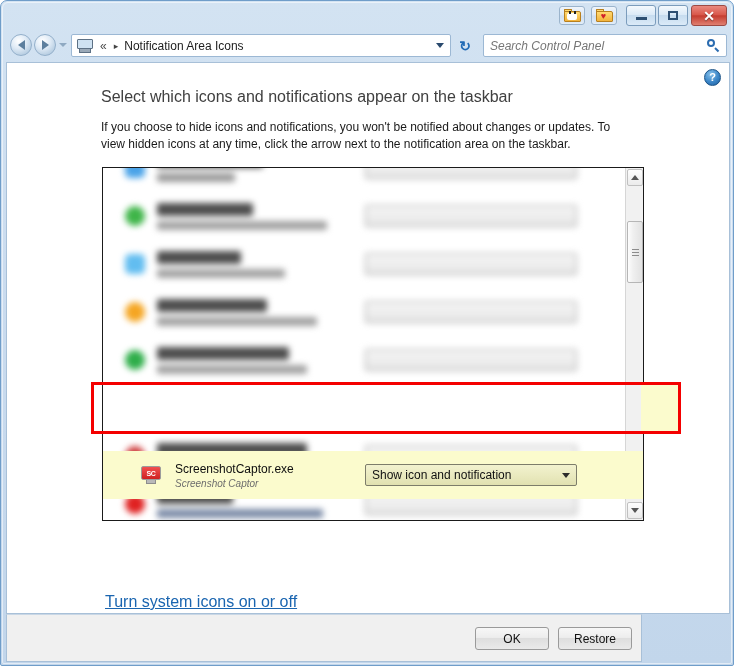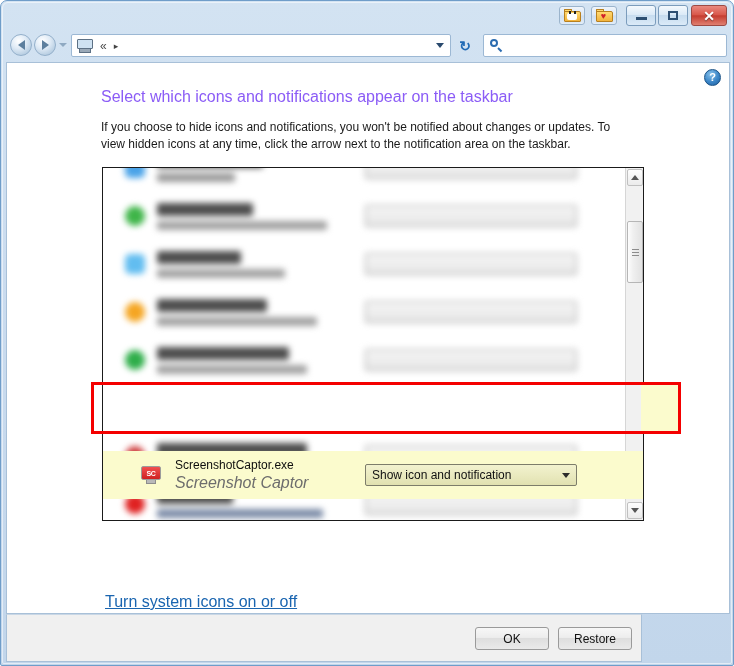--- a/index.html
+++ b/index.html
@@ -167,21 +167,21 @@
     position: absolute; right: 8px; top: 6px; width: 17px; height: 17px;
     border-radius: 50%;
     background: radial-gradient(circle at 38% 28%, #86c0ea 0%, #3b86c8 55%, #1f5d9c 100%);
     border: 1px solid #1a5286;
     color: #ffffff; font-size: 11px; font-weight: bold;
     display: flex; align-items: center; justify-content: center;
     line-height: 1;
   }
   #page-title {
     position: absolute; left: 94px; top: 25px;
-    font-size: 16px; color: #8b5cf6; white-space: nowrap;
+    font-size: 16px; color: #404040; white-space: nowrap;
   }
   #page-desc {
     position: absolute; left: 94px; top: 56px; width: 520px;
     font-size: 12px; color: #1a1a1a; line-height: 17px;
   }
 
   
   #listbox {
     position: absolute; left: 95px; top: 104px; width: 542px; height: 354px;
     border: 1px solid #1a1a1a; background: #ffffff; overflow: hidden;
@@ -223,21 +223,21 @@
     border: 1px solid #9c9c9c; border-radius: 2px;
     color: #ffffff; font-size: 7px; font-weight: bold;
     display: flex; align-items: center; justify-content: center;
     letter-spacing: -0.3px;
   }
   #sc-icon .base {
     position: absolute; left: 5px; top: 14px; width: 10px; height: 4px;
     background: #b9b9b9; border: 1px solid #8d8d8d; border-top: none;
   }
   #sc-title { font-size: 12px; color: #0e0e0e; }
-  #sc-sub { font-size: 16px; color: #6d6d6d; font-style: italic; margin-top: 2px; }
+  #sc-sub { font-size: 10px; color: #6d6d6d; font-style: italic; margin-top: 2px; }
   #sc-combo {
     position: absolute; left: 262px; width: 212px; height: 22px;
     background: linear-gradient(to bottom, #f2f2cf 0%, #eaeac0 50%, #e1e1b0 100%);
     border: 1px solid #7d7d6a; border-radius: 2px;
     display: flex; align-items: center; padding: 0 6px;
   }
   #sc-combo-label { font-size: 12px; color: #111; flex: 1; }
   #sc-combo-arrow {
     width: 0; height: 0; border-left: 4px solid transparent;
     border-right: 4px solid transparent; border-top: 5px solid #2b2b2b;
@@ -365,28 +365,30 @@
     </div>
     <div id="nav-recent"></div>
 
     <div id="addressbar">
       <span class="pc-icon">
         <span class="screen"></span>
           <span class="stand"></span>
       </span>
       <span class="crumb-chev">«</span>
       <span class="crumb-sep">▸</span>
+      <span class="crumb">Notification Area Icons</span>
       <span id="addr-dropdown"></span>
     </div>
 
     <div id="refresh-btn">
       <span>↻</span>
     </div>
 
     <div id="searchbox">
+      <span id="search-placeholder">Search Control Panel</span>
       <span class="magnifier">
         <span class="lens"></span>
           <span class="handle"></span>
       </span>
     </div>
   </div>
 
   <div id="content">
 
     <div id="help-btn">

